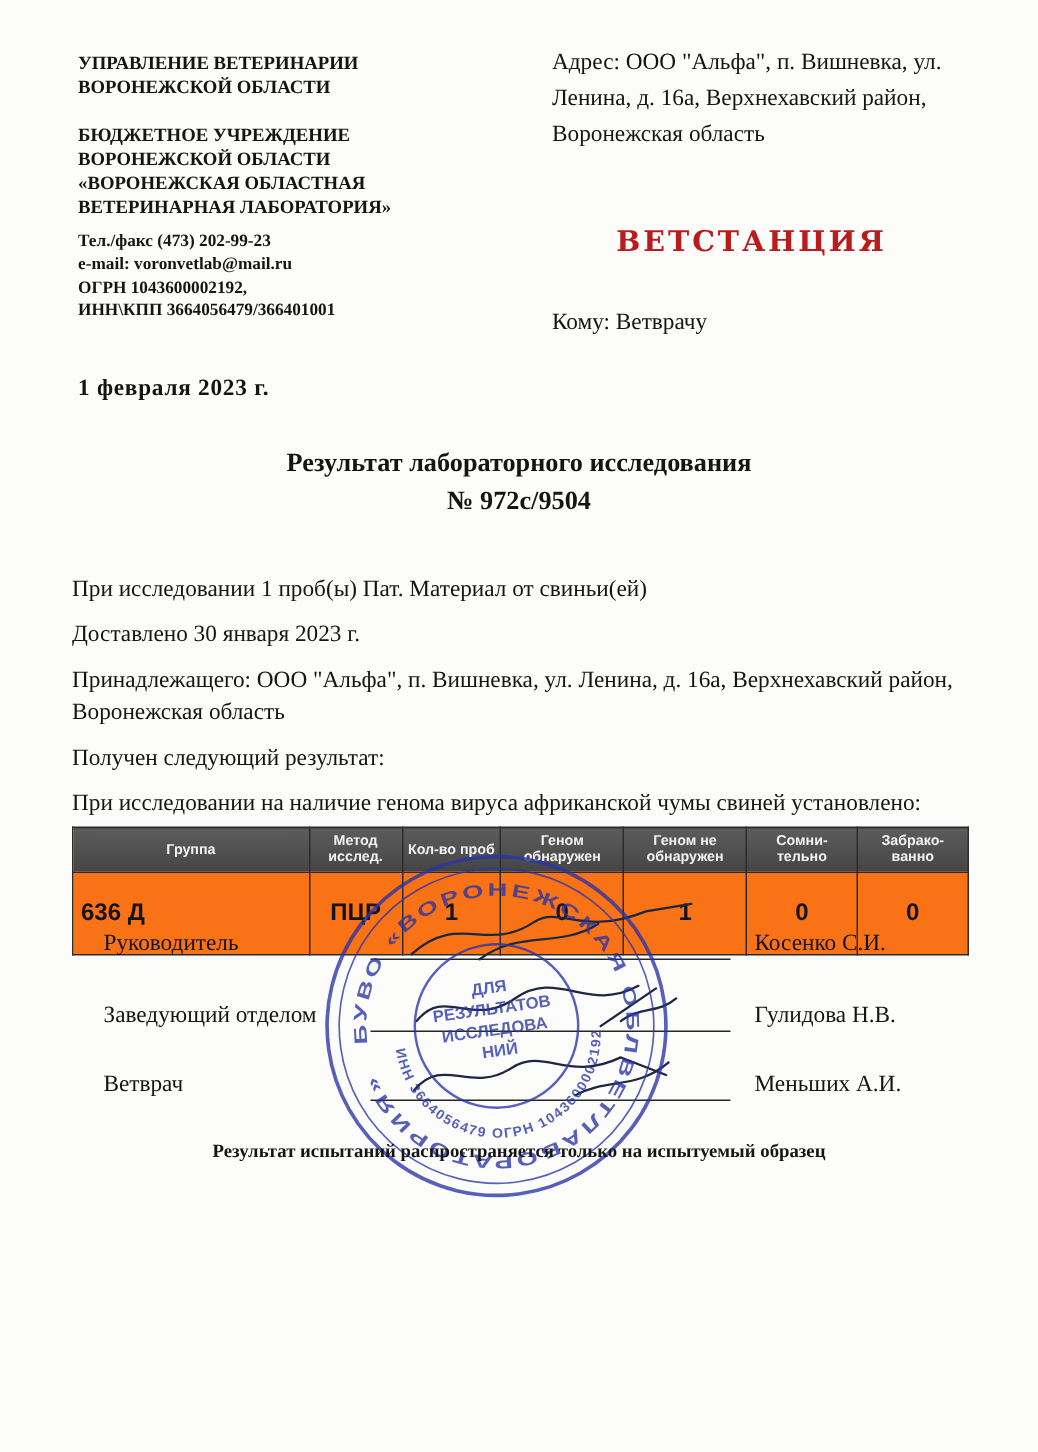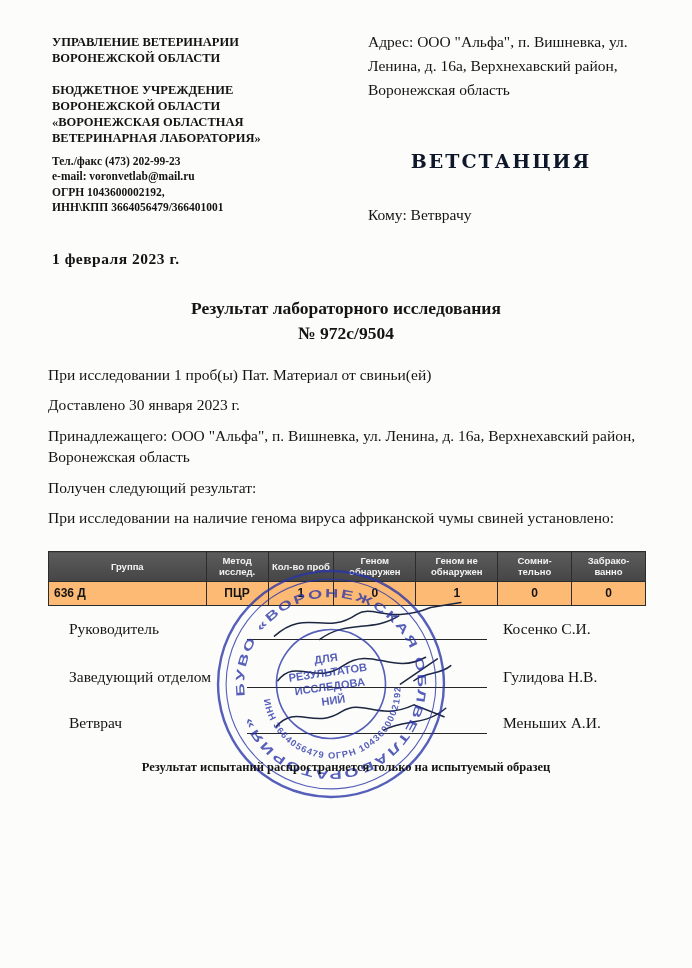--- a/index.html
+++ b/index.html
@@ -12,40 +12,40 @@
   .hl-dept div{font-size:12.5px;line-height:1.3;}
   .hl-org{margin-top:15px;}
   .hl-org div{font-size:12.5px;line-height:1.3;}
   .hl-contact{margin-top:7px;}
   .hl-contact div{font-size:11.5px;line-height:1.35;}
   .hl-date{margin-top:34px;font-size:15.5px;letter-spacing:.5px;}
   
   .header-right{position:absolute;left:368px;top:30px;width:294px;}
   .hr-address{font-size:15.5px;line-height:1.55;}
   .hr-station{margin:48px 0 0 28px;width:210px;text-align:center;
-    color:#0f172a;font-weight:bold;font-size:19px;letter-spacing:2px;
+    color:#b91c1c;font-weight:bold;font-size:19px;letter-spacing:2px;
     font-family:"DejaVu Serif","Liberation Serif",serif;}
   .hr-to{margin-top:34px;font-size:15.5px;}
   
   .title{position:absolute;left:0;top:296px;width:692px;text-align:center;font-weight:bold;}
   .title div{font-size:17.5px;line-height:1.45;}
   
-  .body-text{position:absolute;left:48px;top:364px;width:600px;}
+  .body-text{position:absolute;left:48px;top:382px;width:600px;}
   .body-text p{margin:0 0 9px 0;font-size:15.5px;line-height:1.38;}
   
   .result-table{position:absolute;left:48px;top:551px;width:598px;border-collapse:collapse;}
   .result-table th{
     background:linear-gradient(#5c5c5c,#454545);color:#f2f2f2;
     font-family:"Liberation Sans","DejaVu Sans",sans-serif;
     font-size:9.5px;font-weight:bold;border:1px solid #2c2c2c;padding:3px 2px;line-height:1.2;
   }
   .result-table td{
-    background:#fdba74;border:1px solid #2c2c2c;
+    background:#f97316;border:1px solid #2c2c2c;
     font-family:"Liberation Sans","DejaVu Sans",sans-serif;
-    font-size:12px;font-weight:bold;text-align:center;padding:3px 3px;height:17px;
+    font-size:16px;font-weight:bold;text-align:center;padding:18px 3px;height:17px;
   }
   .result-table td.cell-left{text-align:left;padding-left:5px;}
   
   .sig-row{position:absolute;left:69px;width:584px;height:44px;display:flex;align-items:flex-end;}
   .sig-role{width:178px;font-size:15.5px;padding-bottom:2px;}
   .sig-line{flex:1;border-bottom:1.5px solid #262626;position:relative;height:44px;}
   .sig-line svg{position:absolute;left:8%;bottom:-8px;width:84%;height:52px;overflow:visible;}
   .sig-line path{fill:none;stroke:#1d2742;stroke-width:1.8;stroke-linecap:round;}
   .sig-name{width:150px;font-size:15.5px;padding:0 0 2px 16px;}
   .sig-row-1{top:596px;}

